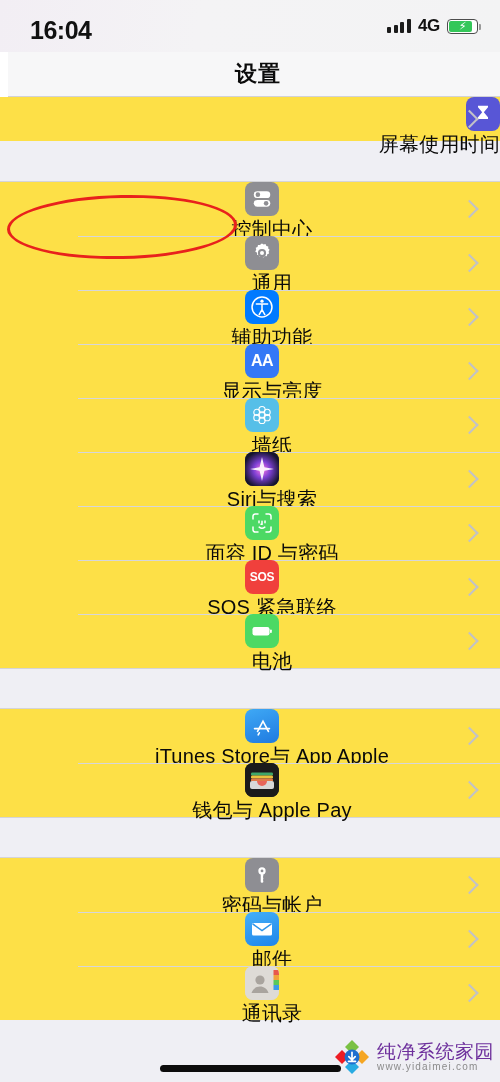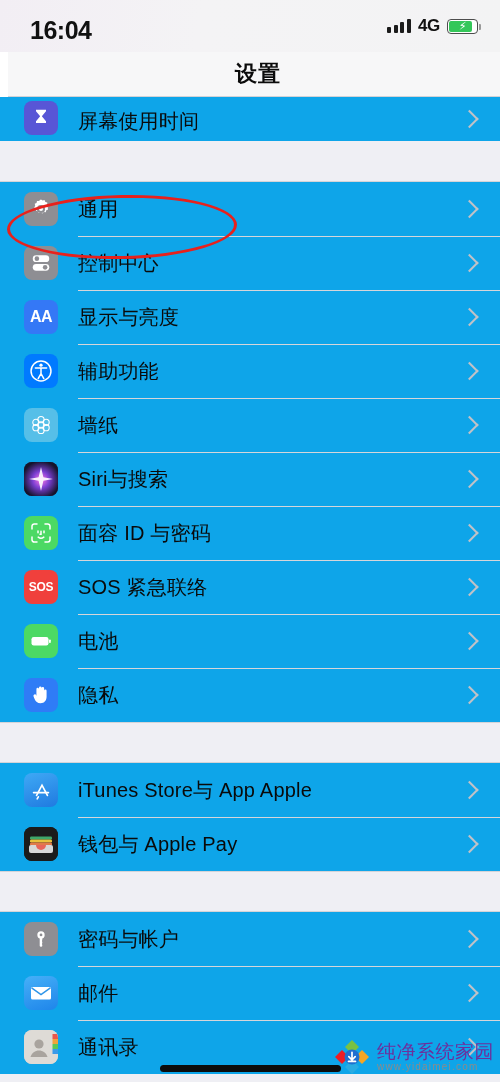--- a/index.html
+++ b/index.html
@@ -91,21 +91,22 @@
     box-sizing: border-box;
   }
   .gap.first { border-top: none; }
 
   .row {
     position: relative;
     height: 54px;
     display: flex; align-items: center;
     padding-left: 24px;
     box-sizing: border-box;
-    background: #0ea5e9;
+    background: #fde047;
+    flex-direction: column;
   }
   .row.clipped-top { height: 44px; align-items: flex-end; padding-bottom: 6px; }
   .row + .row::before {
     content: ""; position: absolute; top: 0; left: 78px; right: 0;
     height: 1px; background: #d6d6da;
   }
   .row-icon {
     width: 34px; height: 34px; border-radius: 8px;
     flex: 0 0 34px;
     display: flex; align-items: center; justify-content: center;
@@ -228,61 +229,61 @@
       <div class="row-label">屏幕使用时间</div>
       <div class="chev-wrap"></div>
     </div>
   </div>
 
   <div class="gap first"></div>
 
   <div class="section">
 
     <div class="row">
-      <div class="row-icon ic-general">
-        <svg class="glyph-svg" width="24" height="24" viewBox="0 0 24 24" aria-hidden="true">
-          <path fill="#ffffff" d="M12 2.5l1.6 1.1 1.9-.5.9 1.8 1.9.5-.1 2 1.4 1.4-1 1.7.5 1.9-1.8.9-.5 1.9-2-.1-1.4 1.4-1.7-1-1.9.5-.9-1.8-1.9-.5.1-2L5.2 10.4l1-1.7-.5-1.9 1.8-.9.5-1.9 2 .1L11.4 2.7z"></path>
-          <circle cx="12" cy="12" r="4.1" fill="#8e8e93"></circle>
-          <circle cx="12" cy="12" r="2" fill="#ffffff"></circle>
-        </svg>
-      </div>
-      <div class="row-label">通用</div>
-      <div class="chev-wrap"></div>
-    </div>
-
-    <div class="row">
       <div class="row-icon ic-control">
         <svg class="glyph-svg" width="22" height="22" viewBox="0 0 24 24" aria-hidden="true">
           <rect x="3" y="3.5" width="18" height="7.5" rx="3.75" fill="#ffffff"></rect>
           <circle cx="7.5" cy="7.25" r="2.5" fill="#8e8e93"></circle>
           <rect x="3" y="13" width="18" height="7.5" rx="3.75" fill="#ffffff"></rect>
           <circle cx="16.5" cy="16.75" r="2.5" fill="#8e8e93"></circle>
         </svg>
       </div>
       <div class="row-label">控制中心</div>
       <div class="chev-wrap"></div>
     </div>
 
     <div class="row">
-      <div class="row-icon ic-display">
-        <span class="glyph-aa">AA</span>
-      </div>
-      <div class="row-label">显示与亮度</div>
+      <div class="row-icon ic-general">
+        <svg class="glyph-svg" width="24" height="24" viewBox="0 0 24 24" aria-hidden="true">
+          <path fill="#ffffff" d="M12 2.5l1.6 1.1 1.9-.5.9 1.8 1.9.5-.1 2 1.4 1.4-1 1.7.5 1.9-1.8.9-.5 1.9-2-.1-1.4 1.4-1.7-1-1.9.5-.9-1.8-1.9-.5.1-2L5.2 10.4l1-1.7-.5-1.9 1.8-.9.5-1.9 2 .1L11.4 2.7z"></path>
+          <circle cx="12" cy="12" r="4.1" fill="#8e8e93"></circle>
+          <circle cx="12" cy="12" r="2" fill="#ffffff"></circle>
+        </svg>
+      </div>
+      <div class="row-label">通用</div>
       <div class="chev-wrap"></div>
     </div>
 
     <div class="row">
       <div class="row-icon ic-access">
         <svg class="glyph-svg" width="26" height="26" viewBox="0 0 24 24" aria-hidden="true">
           <circle cx="12" cy="12" r="9.2" fill="none" stroke="#ffffff" stroke-width="1.4"></circle>
           <circle cx="12" cy="6.6" r="1.5" fill="#ffffff"></circle>
           <path d="M6.8 9.2h10.4M12 9.2v5.2M12 14.4l-2.6 4.6M12 14.4l2.6 4.6" stroke="#ffffff" stroke-width="1.4" stroke-linecap="round" fill="none"></path>
         </svg>
       </div>
       <div class="row-label">辅助功能</div>
+      <div class="chev-wrap"></div>
+    </div>
+
+    <div class="row">
+      <div class="row-icon ic-display">
+        <span class="glyph-aa">AA</span>
+      </div>
+      <div class="row-label">显示与亮度</div>
       <div class="chev-wrap"></div>
     </div>
 
     <div class="row">
       <div class="row-icon ic-wallpaper">
         <svg class="glyph-svg" width="24" height="24" viewBox="0 0 24 24" aria-hidden="true">
           <g fill="none" stroke="#ffffff" stroke-width="1.1">
             <circle cx="12" cy="12" r="3.3"></circle>
             <circle cx="12" cy="6.6" r="3.1"></circle>
             <circle cx="12" cy="17.4" r="3.1"></circle>
@@ -345,29 +346,20 @@
       <div class="row-icon ic-battery">
         <svg class="glyph-svg" width="26" height="26" viewBox="0 0 26 26" aria-hidden="true">
           <rect x="3.5" y="9" width="17" height="8.5" rx="2.2" fill="#ffffff"></rect>
           <rect x="21" y="11.4" width="1.8" height="3.7" rx="0.8" fill="#ffffff"></rect>
         </svg>
       </div>
       <div class="row-label">电池</div>
       <div class="chev-wrap"></div>
     </div>
 
-    <div class="row">
-      <div class="row-icon ic-privacy">
-        <svg class="glyph-svg" width="22" height="22" viewBox="0 0 24 24" aria-hidden="true">
-          <path fill="#ffffff" d="M7 11V5.6a1.4 1.4 0 012.8 0V10V4.1a1.4 1.4 0 012.8 0V10V4.6a1.4 1.4 0 012.8 0V11V7.4a1.35 1.35 0 012.7 0v6.3c0 4.4-2.6 7.3-6.5 7.3-3.6 0-5.5-1.8-6.6-4.6l-1.1-2.8c-.4-1 .1-1.9 1-2.2.8-.3 1.5 0 1.9.8L7 13.5z"></path>
-        </svg>
-      </div>
-      <div class="row-label">隐私</div>
-      <div class="chev-wrap"></div>
-    </div>
 
   </div>
 
   <div class="gap"></div>
 
   <div class="section">
 
     <div class="row">
       <div class="row-icon ic-appstore">
         <svg class="glyph-svg" width="24" height="24" viewBox="0 0 24 24" aria-hidden="true">

